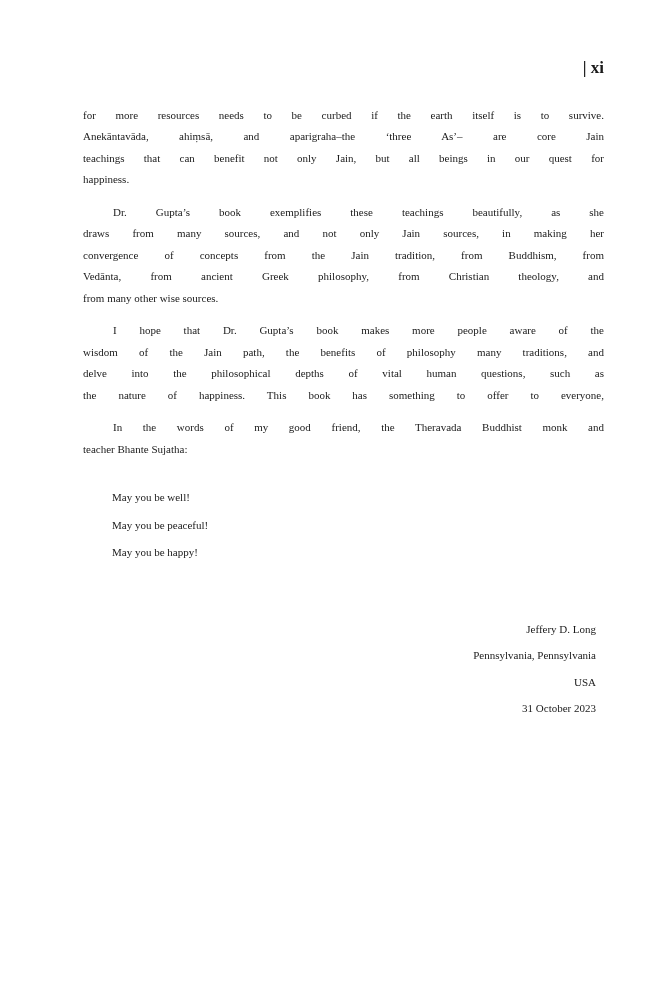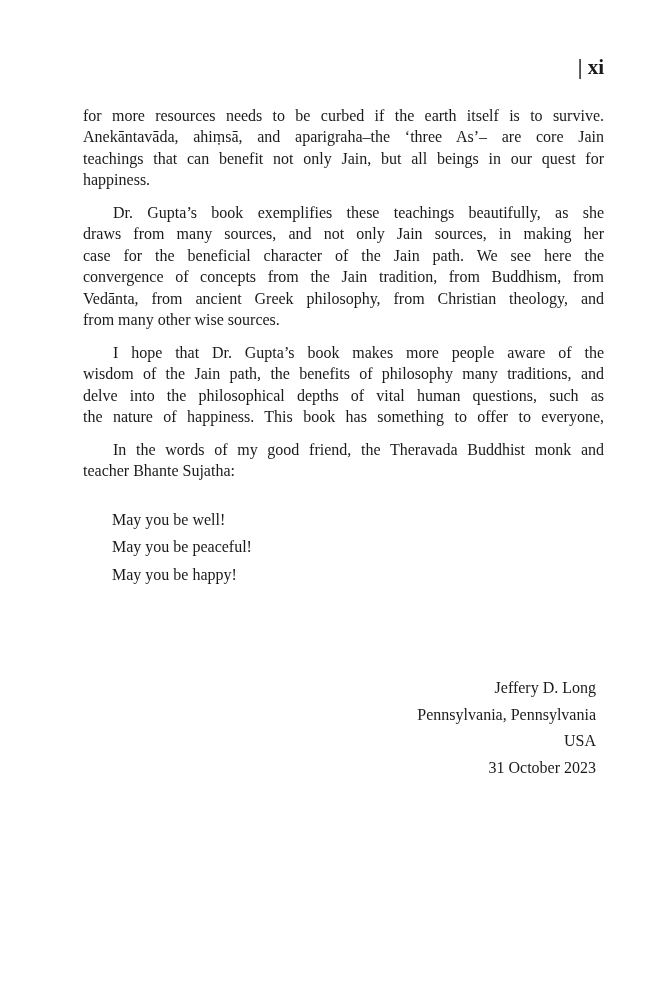--- a/index.html
+++ b/index.html
@@ -14,26 +14,26 @@
     box-sizing: border-box;
     padding: 0 63px 0 83px;
     background: #ffffff;
     font-family: "Liberation Serif", "DejaVu Serif", serif;
     color: #1a1a1a;
     overflow: hidden;
   }
   .running-head {
     margin-top: 57px;
     line-height: 21.5px;
-    font-size: 21px;
+    font-size: 17px;
     font-weight: bold;
     text-align: right;
   }
   .body-text {
-    font-size: 16px;
+    font-size: 11px;
   }
   .paragraph { margin: 0; }
   .paragraph + .paragraph { margin-top: 11px; }
   .paragraph-first { margin-top: 26px; }
   .tline {
     line-height: 21.5px;
     white-space: nowrap;
     overflow: hidden;
     text-align: justify;
     text-align-last: justify;
@@ -46,21 +46,21 @@
   }
   .blessings {
     margin-top: 27px;
   }
   .blessing-line {
     line-height: 21.5px;
     padding-left: 29px;
     margin-bottom: 6px;
   }
   .signature {
-    margin-top: 90px;
+    margin-top: 52px;
     padding-right: 8px;
   }
   .signature-line {
     line-height: 26.5px;
     text-align: right;
   }
 </style>
 </head>
 <body>
 
@@ -73,21 +73,20 @@
     <div>
         <div class="paragraph paragraph-first">
           <div class="tline">for more resources needs to be curbed if the earth itself is to survive.</div>
           <div class="tline">Anekāntavāda, ahiṃsā, and aparigraha–the ‘three As’– are core Jain</div>
           <div class="tline">teachings that can benefit not only Jain, but all beings in our quest for</div>
           <div class="tline last">happiness.</div>
         </div>
         <div class="paragraph">
           <div class="tline indent">Dr. Gupta’s book exemplifies these teachings beautifully, as she</div>
           <div class="tline">draws from many sources, and not only Jain sources, in making her</div>
-          <div class="tline">case for the beneficial character of the Jain path. We see here the</div>
           <div class="tline">convergence of concepts from the Jain tradition, from Buddhism, from</div>
           <div class="tline">Vedānta, from ancient Greek philosophy, from Christian theology, and</div>
           <div class="tline last">from many other wise sources.</div>
         </div>
         <div class="paragraph">
           <div class="tline indent">I hope that Dr. Gupta’s book makes more people aware of the</div>
           <div class="tline">wisdom of the Jain path, the benefits of philosophy many traditions, and</div>
           <div class="tline">delve into the philosophical depths of vital human questions, such as</div>
           <div class="tline">the nature of happiness. This book has something to offer to everyone,</div>
         </div>

